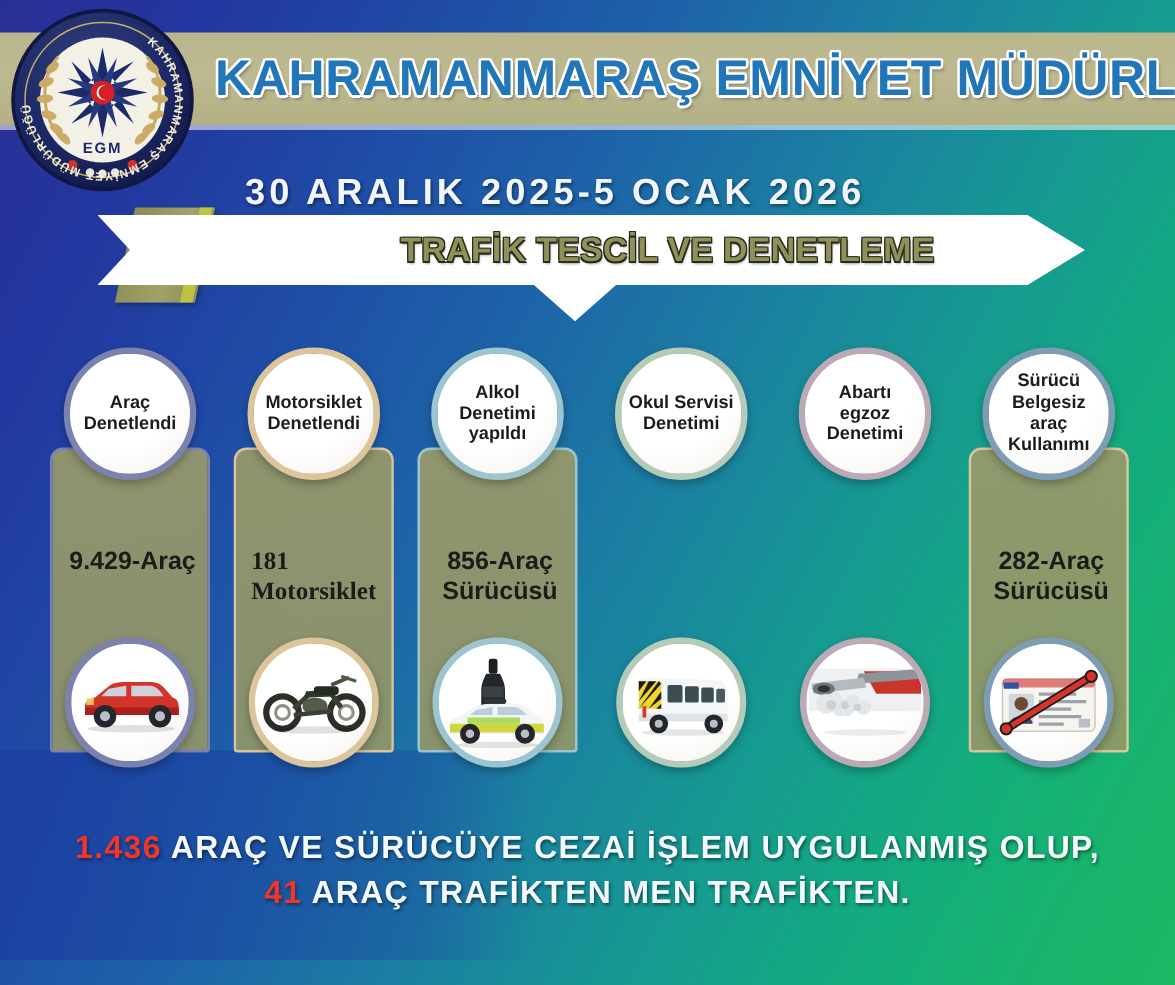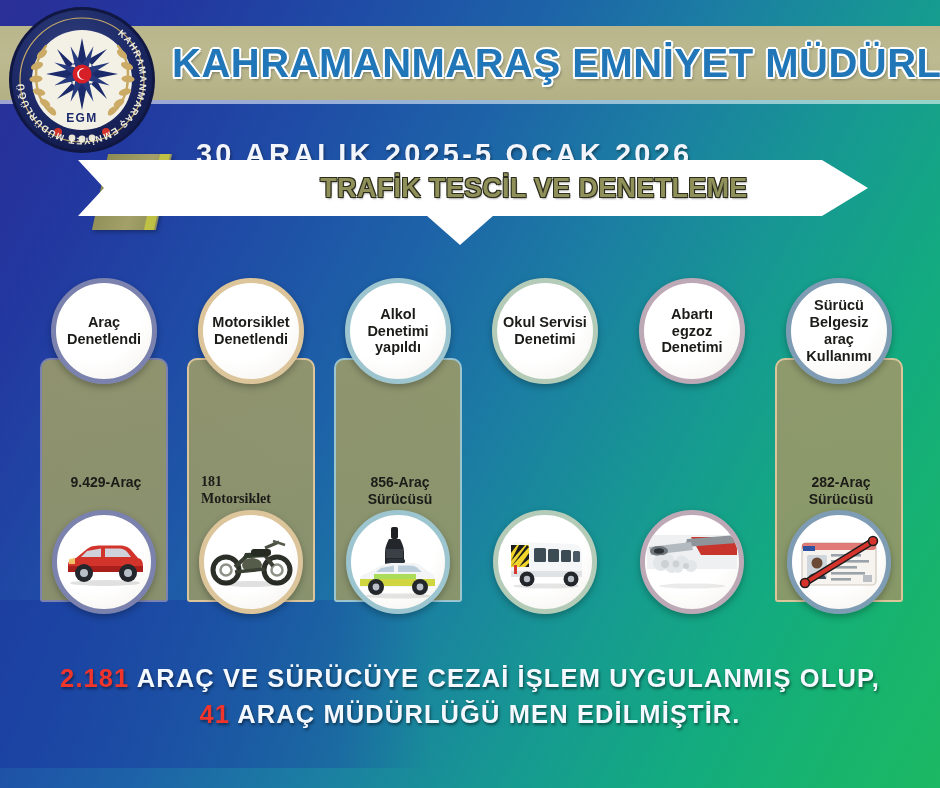--- a/index.html
+++ b/index.html
@@ -93,21 +93,21 @@
     letter-spacing: 3.2px;
     color: #f2f5fb;
     text-shadow: 1px 2px 3px rgba(0,0,0,0.45);
     white-space: nowrap;
     margin-top: 20px;
   }
 
   
   .banner-wrap {
     position: absolute;
-    left: 78px; top: 160px;
+    left: 78px; top: 172px;
     width: 790px; height: 78px;
   }
   .banner-olive {
     position: absolute;
     left: 22px; top: -6px;
     width: 64px; height: 76px;
     background: linear-gradient(100deg,#8d8b55,#a3a169 60%,#8f8d58);
     transform: skewX(-12deg);
     box-shadow: 2px 2px 4px rgba(0,0,0,0.3);
   }
@@ -180,25 +180,24 @@
     width: 128px; height: 244px;
     background: linear-gradient(175deg, rgba(152,153,106,0.93), rgba(148,150,103,0.90));
     border: 2px solid rgba(255,255,255,0.25);
     border-radius: 10px 10px 3px 3px;
   }
   .panel-value {
     position: absolute;
     left: 6px; top: 78px;
     width: 116px;
     text-align: center;
-    font-size: 14px;
+    font-size: 20px;
     font-weight: bold;
     line-height: 1.18;
     color: #1b1b18;
-    margin-top: 36px;
   }
   .bubble {
     position: absolute;
     left: 50%;
     transform: translateX(-50%);
     border-radius: 50%;
     background: radial-gradient(circle at 38% 30%, #ffffff 55%, #f2f0ea 100%);
     display: flex;
     align-items: center;
     justify-content: center;
@@ -515,17 +514,17 @@
             <circle cx="77" cy="8" r="4.5" fill="#d5332b" stroke="#1e1e1e" stroke-width="1.6"></circle>
             <circle cx="9" cy="50" r="4.5" fill="#d5332b" stroke="#1e1e1e" stroke-width="1.6"></circle>
           </g>
         </svg>
       </div>
     </div>
 
   </div>
 
   <div class="footer">
-    <div class="footer-line"><span class="hl">2.181</span><span> ARAÇ VE SÜRÜCÜYE CEZAİ İŞLEM  UYGULANMIŞ OLUP,</span></div>
-    <div class="footer-line"><span class="hl">41</span><span> ARAÇ MÜDÜRLÜĞÜ MEN EDİLMİŞTİR.</span></div>
+    <div class="footer-line"><span class="hl">1.436</span><span> ARAÇ VE SÜRÜCÜYE CEZAİ İŞLEM  UYGULANMIŞ OLUP,</span></div>
+    <div class="footer-line"><span class="hl">41</span><span> ARAÇ TRAFİKTEN MEN TRAFİKTEN.</span></div>
   </div>
 
 </div>
 
 </body></html>

